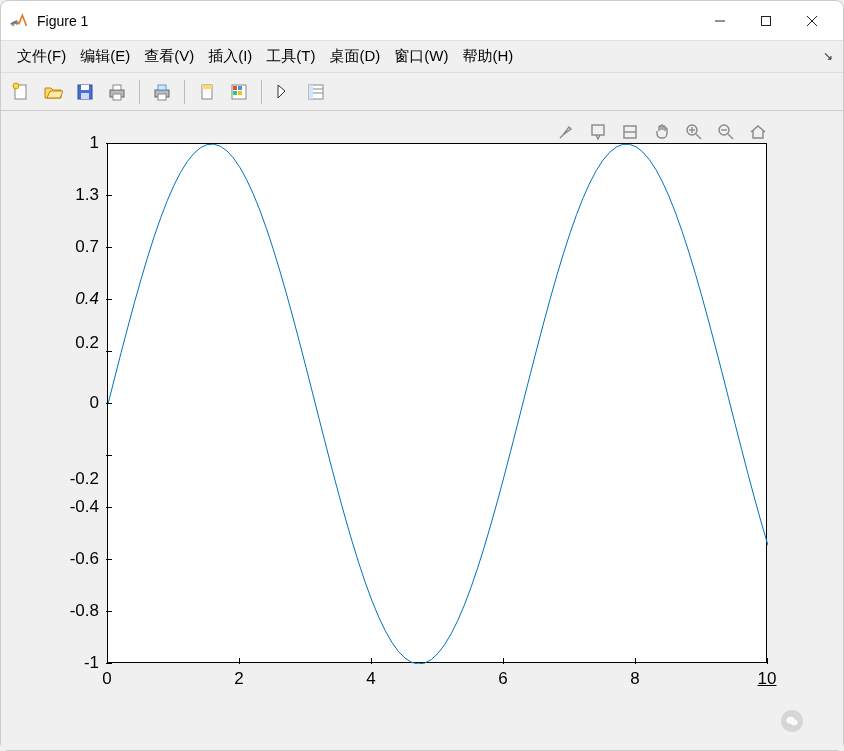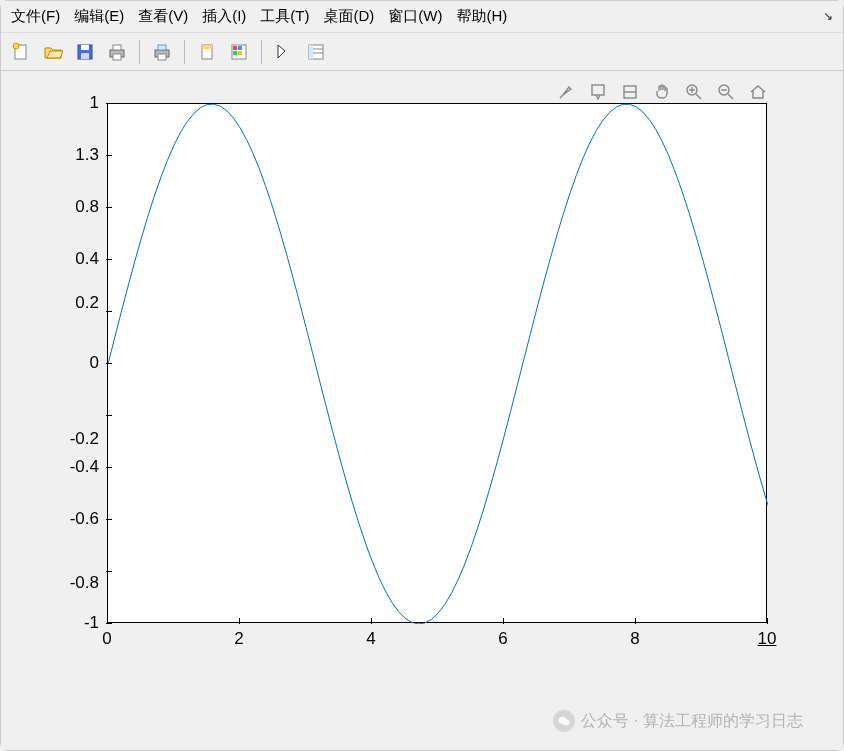--- a/index.html
+++ b/index.html
@@ -37,21 +37,21 @@
   width: 46px; height: 32px; display: flex; align-items: center; justify-content: center;
   cursor: pointer;
 }
 .win-btn svg { stroke: #222; stroke-width: 1; fill: none; }
 
 .menubar {
   height: 32px;
   background: #f0f0f0;
   display: flex;
   align-items: center;
-  padding: 0 10px;
+  padding: 0 16px;
   gap: 14px;
   border-bottom: 1px solid #ddd;
   position: relative;
 }
 .menu-item {
   font-size: 15px;
   color: #000;
   cursor: pointer;
 }
 .menu-corner {
@@ -157,20 +157,44 @@
 .watermark .wm-icon {
   width: 22px; height: 22px; border-radius: 50%; background: #ccc;
   display: flex; align-items: center; justify-content: center;
 }
 </style>
 </head>
 <body>
 
 <div class="window">
 
+  <div class="titlebar">
+    <svg class="app-icon" viewBox="0 0 24 24">
+      <path d="M 4 18 L 9 12 L 12 15 L 16 5 L 21 18" fill="none" stroke="#d97c2e" stroke-width="2"></path>
+      <path d="M 2 16 L 7 13 L 10 16" fill="none" stroke="#3b7bbf" stroke-width="2"></path>
+    </svg>
+    <span class="title">Figure 1</span>
+    <div class="titlebar-spacer"></div>
+    <div class="win-btn">
+      <svg width="12" height="12">
+          <line x1="1" y1="6" x2="11" y2="6"></line>
+        </svg>
+    </div>
+    <div class="win-btn">
+      <svg width="12" height="12">
+          <rect x="1.5" y="1.5" width="9" height="9"></rect>
+        </svg>
+    </div>
+    <div class="win-btn">
+      <svg width="12" height="12">
+          <line x1="1" y1="1" x2="11" y2="11"></line>
+          <line x1="11" y1="1" x2="1" y2="11"></line>
+        </svg>
+    </div>
+  </div>
 
   <div class="menubar">
     <span class="menu-item">文件(F)</span>
     <span class="menu-item">编辑(E)</span>
     <span class="menu-item">查看(V)</span>
     <span class="menu-item">插入(I)</span>
     <span class="menu-item">工具(T)</span>
     <span class="menu-item">桌面(D)</span>
     <span class="menu-item">窗口(W)</span>
     <span class="menu-item">帮助(H)</span>
@@ -293,35 +317,35 @@
 
     <div class="plot-container">
       <div class="plot-box">
         <svg id="plot-svg" width="660" height="520" viewBox="0 0 660 520">
             <path d="M0.00 260.00 L6.60 234.05 L13.20 208.34 L19.80 183.17 L26.40 158.76 L33.00 135.36 L39.60 113.20 L46.20 92.51 L52.80 73.48 L59.40 56.34 L66.00 41.21 L72.60 28.29 L79.20 17.68 L85.80 9.46 L92.40 3.80 L99.00 0.65 L105.60 0.10 L112.20 2.16 L118.80 6.81 L125.40 13.96 L132.00 23.58 L138.60 35.57 L145.20 49.79 L151.80 66.12 L158.40 84.37 L165.00 104.39 L171.60 125.97 L178.20 148.88 L184.80 172.90 L191.40 197.81 L198.00 223.31 L204.60 249.18 L211.20 275.18 L217.80 301.00 L224.40 326.43 L231.00 351.21 L237.60 375.05 L244.20 397.75 L250.80 419.09 L257.40 438.83 L264.00 456.77 L270.60 472.76 L277.20 486.62 L283.80 498.21 L290.40 507.42 L297.00 514.15 L303.60 518.36 L310.20 519.97 L316.80 519.01 L323.40 515.45 L330.00 509.31 L336.60 500.71 L343.20 489.71 L349.80 476.40 L356.40 460.93 L363.00 443.43 L369.60 424.14 L376.20 403.18 L382.80 380.80 L389.40 357.21 L396.00 332.64 L402.60 307.37 L409.20 281.61 L415.80 255.63 L422.40 229.71 L429.00 204.07 L435.60 179.01 L442.20 154.75 L448.80 131.56 L455.40 109.62 L462.00 89.18 L468.60 70.46 L475.20 53.64 L481.80 38.90 L488.40 26.34 L495.00 16.12 L501.60 8.35 L508.20 3.07 L514.80 0.39 L521.40 0.29 L528.00 2.76 L534.60 7.80 L541.20 15.42 L547.80 25.43 L554.40 37.80 L561.00 52.39 L567.60 69.06 L574.20 87.62 L580.80 107.90 L587.40 129.74 L594.00 152.85 L600.60 177.03 L607.20 202.05 L613.80 227.63 L620.40 253.55 L627.00 279.55 L633.60 305.32 L640.20 330.67 L646.80 355.29 L653.40 378.95 L660.00 401.44 " class="line-path" stroke="#0072BD"></path>
           </svg>
       </div>
       <div id="yticks-host">
           <div class="ytick" style="top: 520px; left: -48px;">-1</div>
           <div class="ytick-mark" style="top: 520px;"></div>
-          <div class="ytick" style="top: 468px; left: -48px; margin-top: 12px;">-0.8</div>
+          <div class="ytick" style="top: 468px; left: -48px;">-0.8</div>
           <div class="ytick-mark" style="top: 468px;"></div>
           <div class="ytick" style="top: 416px; left: -48px;">-0.6</div>
           <div class="ytick-mark" style="top: 416px;"></div>
           <div class="ytick" style="top: 364px; left: -48px;">-0.4</div>
           <div class="ytick-mark" style="top: 364px;"></div>
           <div class="ytick" style="top: 312px; left: -48px; margin-top: 24px;">-0.2</div>
           <div class="ytick-mark" style="top: 312px;"></div>
           <div class="ytick" style="top: 260px; left: -48px;">0</div>
           <div class="ytick-mark" style="top: 260px;"></div>
           <div class="ytick" style="top: 200px; left: -48px;">0.2</div>
           <div class="ytick-mark" style="top: 208px;"></div>
-          <div class="ytick" style="top: 156px; left: -48px;">0.4</div>
+          <div class="ytick" style="top: 156px; left: -48px; font-style: italic;">0.4</div>
           <div class="ytick-mark" style="top: 156px;"></div>
-          <div class="ytick" style="top: 104px; left: -48px;">0.8</div>
+          <div class="ytick" style="top: 104px; left: -48px;">0.7</div>
           <div class="ytick-mark" style="top: 104px;"></div>
           <div class="ytick" style="top: 52px; left: -48px;">1.3</div>
           <div class="ytick-mark" style="top: 52px;"></div>
           <div class="ytick" style="top: 0px; left: -48px;">1</div>
           <div class="ytick-mark" style="top: 0px;"></div>
         </div>
       <div id="xticks-host">
           <div class="xtick" style="left: 0px;">0</div>
           <div class="xtick-mark" style="left: 0px;"></div>
           <div class="xtick" style="left: 132px;">2</div>
@@ -337,16 +361,15 @@
         </div>
     </div>
 
     <div class="watermark">
       <span class="wm-icon">
         <svg width="14" height="14" viewBox="0 0 20 20">
             <ellipse cx="8" cy="9" rx="6" ry="5" fill="#fff"></ellipse>
             <ellipse cx="13" cy="12" rx="5" ry="4" fill="#fff"></ellipse>
           </svg>
       </span>
-      <span>公众号 · 算法工程师的学习日志</span>
     </div>
   </div>
 </div>
 
 </body></html>

